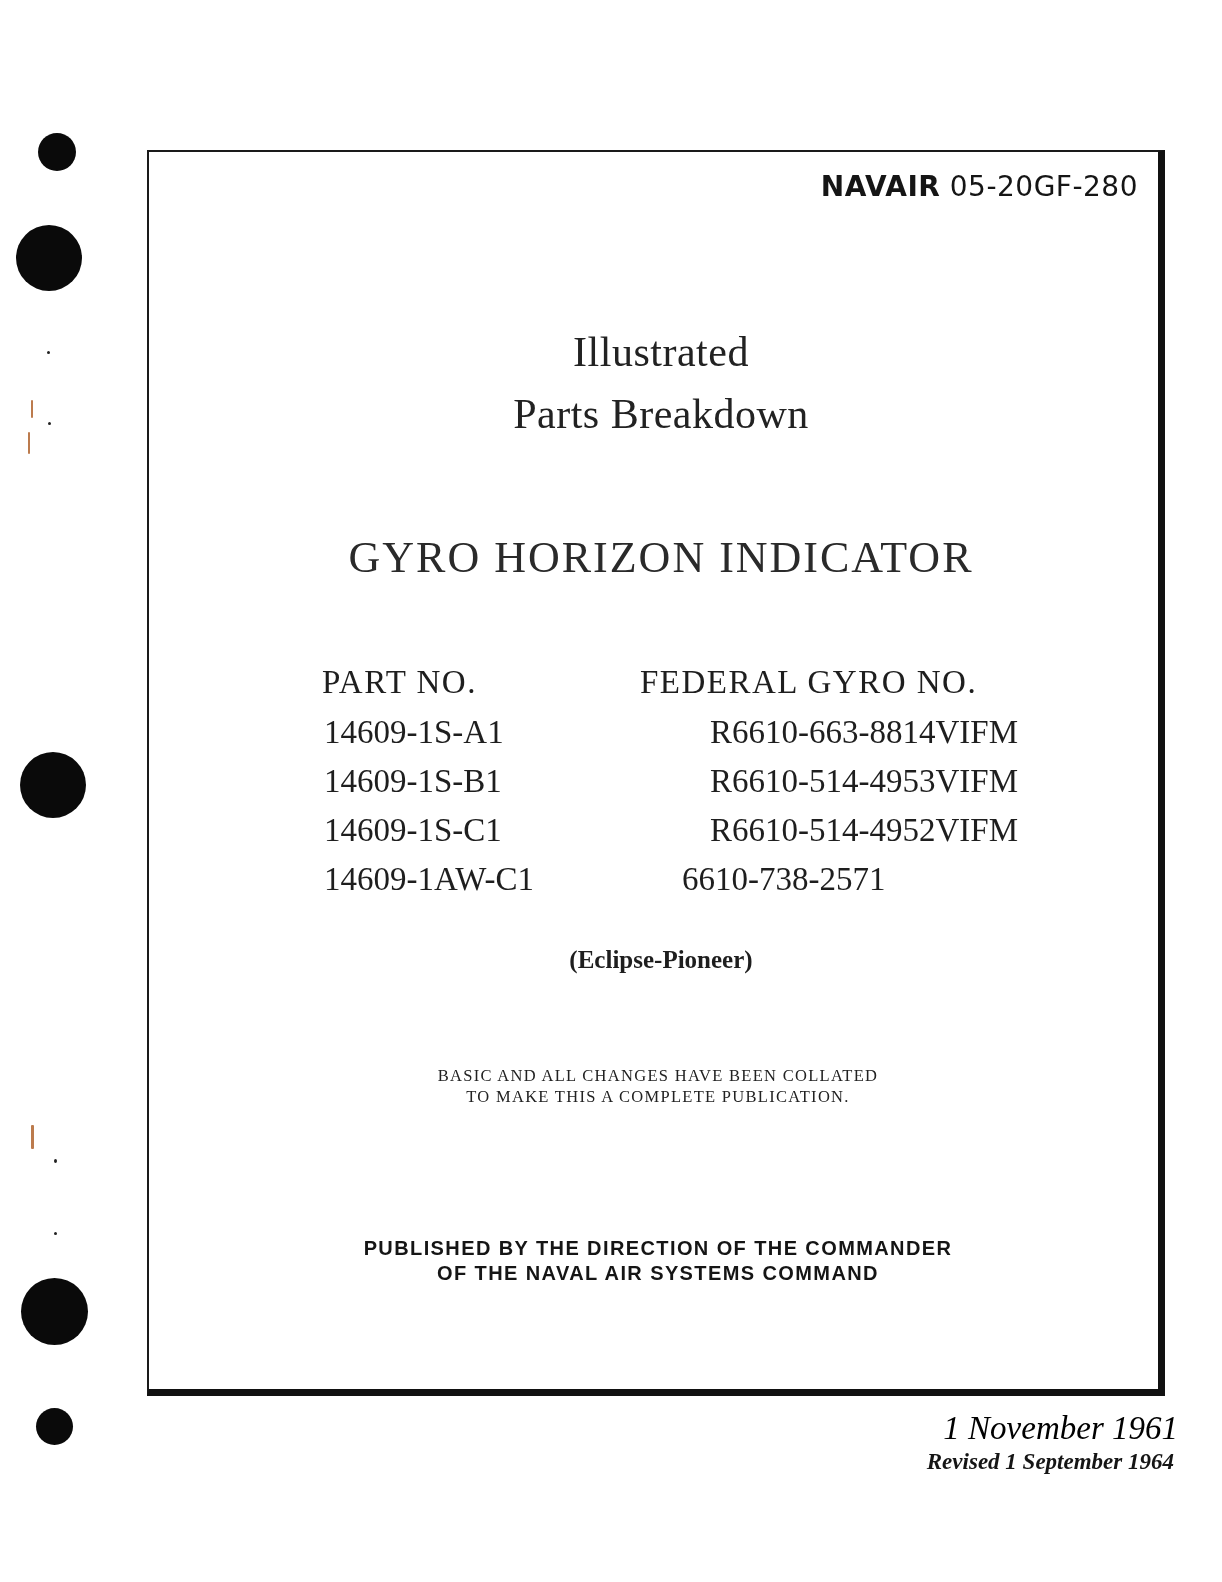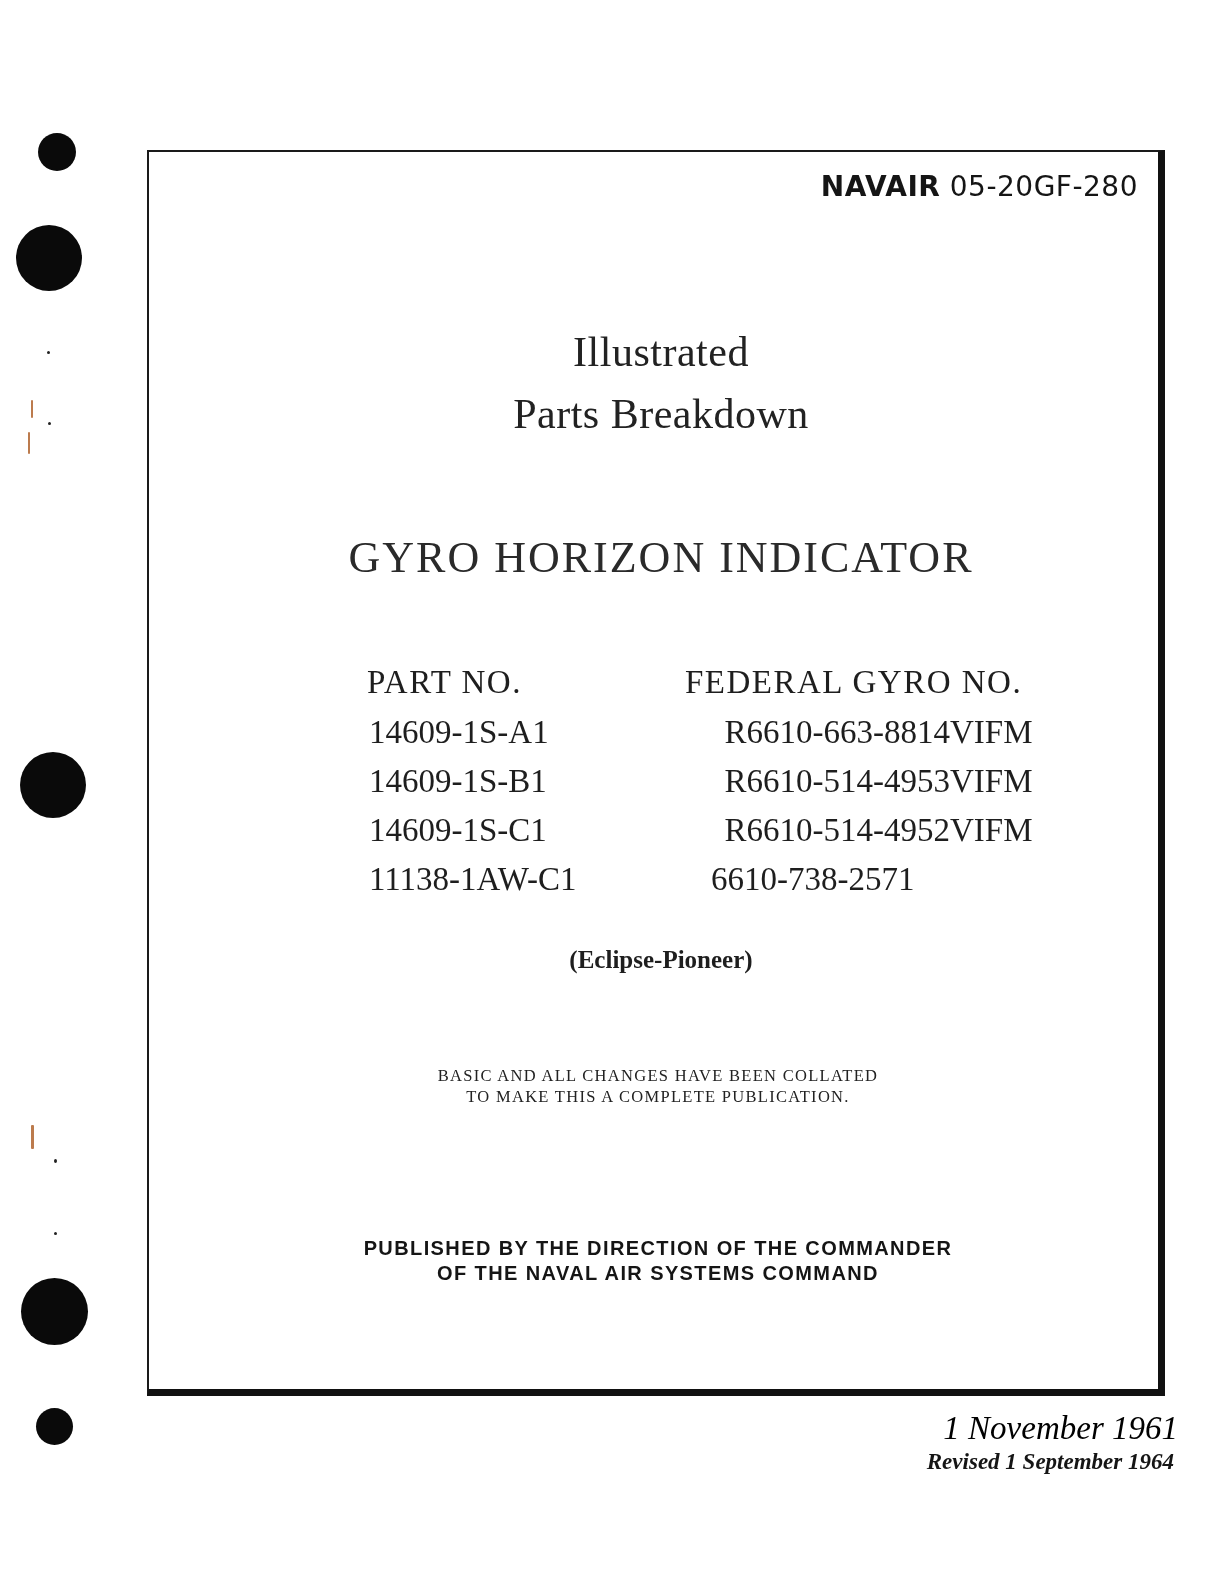--- a/index.html
+++ b/index.html
@@ -87,22 +87,23 @@
       color: #1e1e1e;
     }
     .parts .hdr-row {
       display: flex;
       height: 50px;
       letter-spacing: 1.5px;
     }
     .parts .row {
       display: flex;
       height: 49px;
-    }
-    .parts .c1 { width: 318px; padding-left: 2px; margin-left: 45px; }
+      gap: 16px;
+    }
+    .parts .c1 { width: 318px; padding-left: 2px; }
     .parts .hdr-row .c1 { padding-left: 0; }
     .parts .c2 { flex: 1; }
     .parts .row .c2.r { padding-left: 28px; text-align: center; }
     .parts .row .c2.nr { padding-left: 24px; }
     .maker {
       position: absolute;
       left: 0;
       width: 1322px;
       top: 946px;
       text-align: center;
@@ -195,21 +196,21 @@
   </div>
   <div class="row">
     <div class="c1">14609-1S-B1</div>
     <div class="c2 r">R6610-514-4953VIFM</div>
   </div>
   <div class="row">
     <div class="c1">14609-1S-C1</div>
     <div class="c2 r">R6610-514-4952VIFM</div>
   </div>
   <div class="row">
-    <div class="c1">11138-1AW-C1</div>
+    <div class="c1">14609-1AW-C1</div>
     <div class="c2 nr">6610-738-2571</div>
   </div>
 </div>
 
 <div class="maker">(Eclipse-Pioneer)</div>
 
 <div class="collated">
   <div>BASIC AND ALL CHANGES HAVE BEEN COLLATED</div>
   <div>TO MAKE THIS A COMPLETE PUBLICATION.</div>
 </div>

